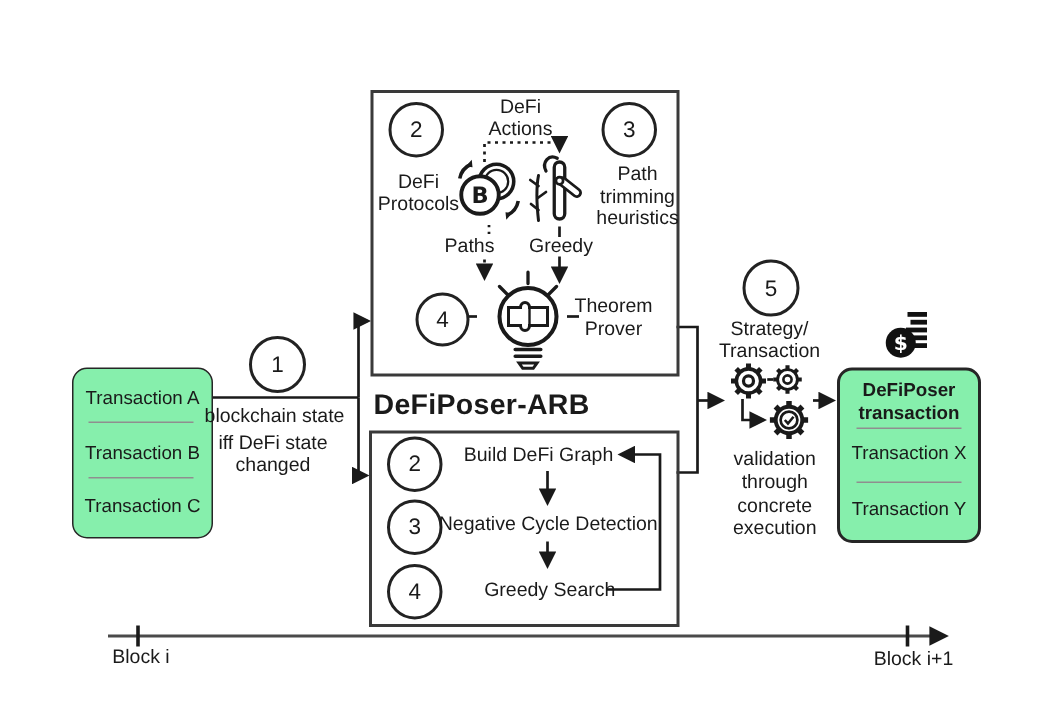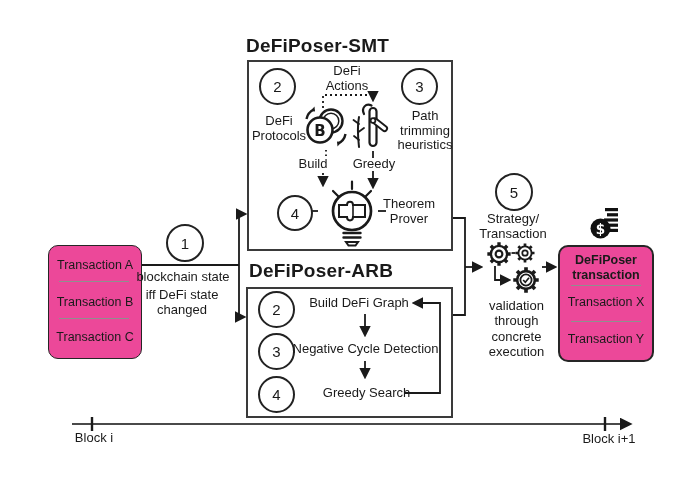--- a/index.html
+++ b/index.html
@@ -2,21 +2,21 @@
 <html><head>
 <meta charset="utf-8">
 <style>
   html,body{margin:0;padding:0;background:#fff;}
   .canvas{position:relative;width:700px;height:484px;background:#fff;overflow:hidden;
           font-family:"Liberation Sans","DejaVu Sans",sans-serif;color:#1a1a1a;}
   .abs{position:absolute;}
   .overlay{position:absolute;left:0;top:0;width:700px;height:484px;}
   .boxtitle{position:absolute;font-weight:bold;font-size:19px;letter-spacing:0.2px;}
   .sbox{position:absolute;border:2px solid #3a3a3a;background:transparent;}
-  .rbox{position:absolute;border:2px solid #262626;border-radius:10px;background:#ec4899;}
+  .rbox{position:absolute;border:2px solid #262626;border-radius:10px;background:#86efac;}
   .circle{position:absolute;border:2px solid #222;border-radius:50%;background:#fff;
           display:flex;align-items:center;justify-content:center;font-size:15px;}
   .lbl{position:absolute;text-align:center;white-space:pre-line;font-size:13px;line-height:1.12;}
   .item{position:absolute;width:100%;text-align:center;font-size:12.5px;}
   .sep{position:absolute;height:1px;background:#8f8f8f;}
   .btitle{position:absolute;width:100%;text-align:center;font-weight:bold;font-size:12.5px;
           white-space:pre-line;line-height:1.2;}
   svg{display:block;}
 </style>
 </head>
@@ -70,21 +70,20 @@
     <div class="item" style="top:84px;">Transaction C</div>
   </div>
 
   <div class="circle" style="left:166px;top:224px;width:34px;height:34px;">
     <span>1</span>
   </div>
   <div class="lbl" style="left:132px;top:270px;width:102px;">blockchain state</div>
   <div class="lbl" style="left:136px;top:288px;width:92px;">iff DeFi state
 changed</div>
 
-  <div class="boxtitle" style="left:246px;top:35px;">DeFiPoser-SMT</div>
   <div class="sbox" style="left:247px;top:60px;width:202px;height:187px;"></div>
 
   <div class="circle" style="left:259px;top:68px;width:33px;height:33px;">
     <span>2</span>
   </div>
   <div class="lbl" style="left:317px;top:64px;width:60px;">DeFi
 Actions</div>
   <div class="circle" style="left:401px;top:68px;width:33px;height:33px;">
     <span>3</span>
   </div>
@@ -110,21 +109,21 @@
     <rect x="19.5" y="7" width="7" height="38" rx="3.5" stroke-width="2.2" fill="#fff"></rect>
     <path d="M25,20 L34.5,27.5" stroke-width="7"></path>
     <path d="M25,20 L34.5,27.5" stroke="#fff" stroke-width="3.2"></path>
     <circle cx="23" cy="19.5" r="2.4" stroke-width="1.8" fill="#fff"></circle>
   </svg>
 
   <div class="lbl" style="left:389px;top:109px;width:72px;text-align:center;">Path
 trimming
 heuristics</div>
 
-  <div class="lbl" style="left:285px;top:157px;width:56px;">Build</div>
+  <div class="lbl" style="left:285px;top:157px;width:56px;">Paths</div>
   <div class="lbl" style="left:350px;top:157px;width:48px;">Greedy</div>
 
   <div class="circle" style="left:277px;top:195px;width:32px;height:32px;">
     <span>4</span>
   </div>
 
   <svg class="abs" style="left:324px;top:177px;" width="56" height="72" viewBox="0 0 56 72" fill="none" stroke="#1a1a1a" stroke-linecap="round">
     <path d="M9,14 L15.5,20.5 M28,4.5 V12 M47,14 L40.5,20.5" stroke-width="2.2"></path>
     <circle cx="28" cy="34" r="19" stroke-width="2.7" fill="#fff"></circle>
     <path d="M15,28 h8 c0,-4.5 6,-4.5 6,0 h12 v12 h-12 c0,4.5 -6,4.5 -6,0 h-8 z" stroke-width="2"></path>

